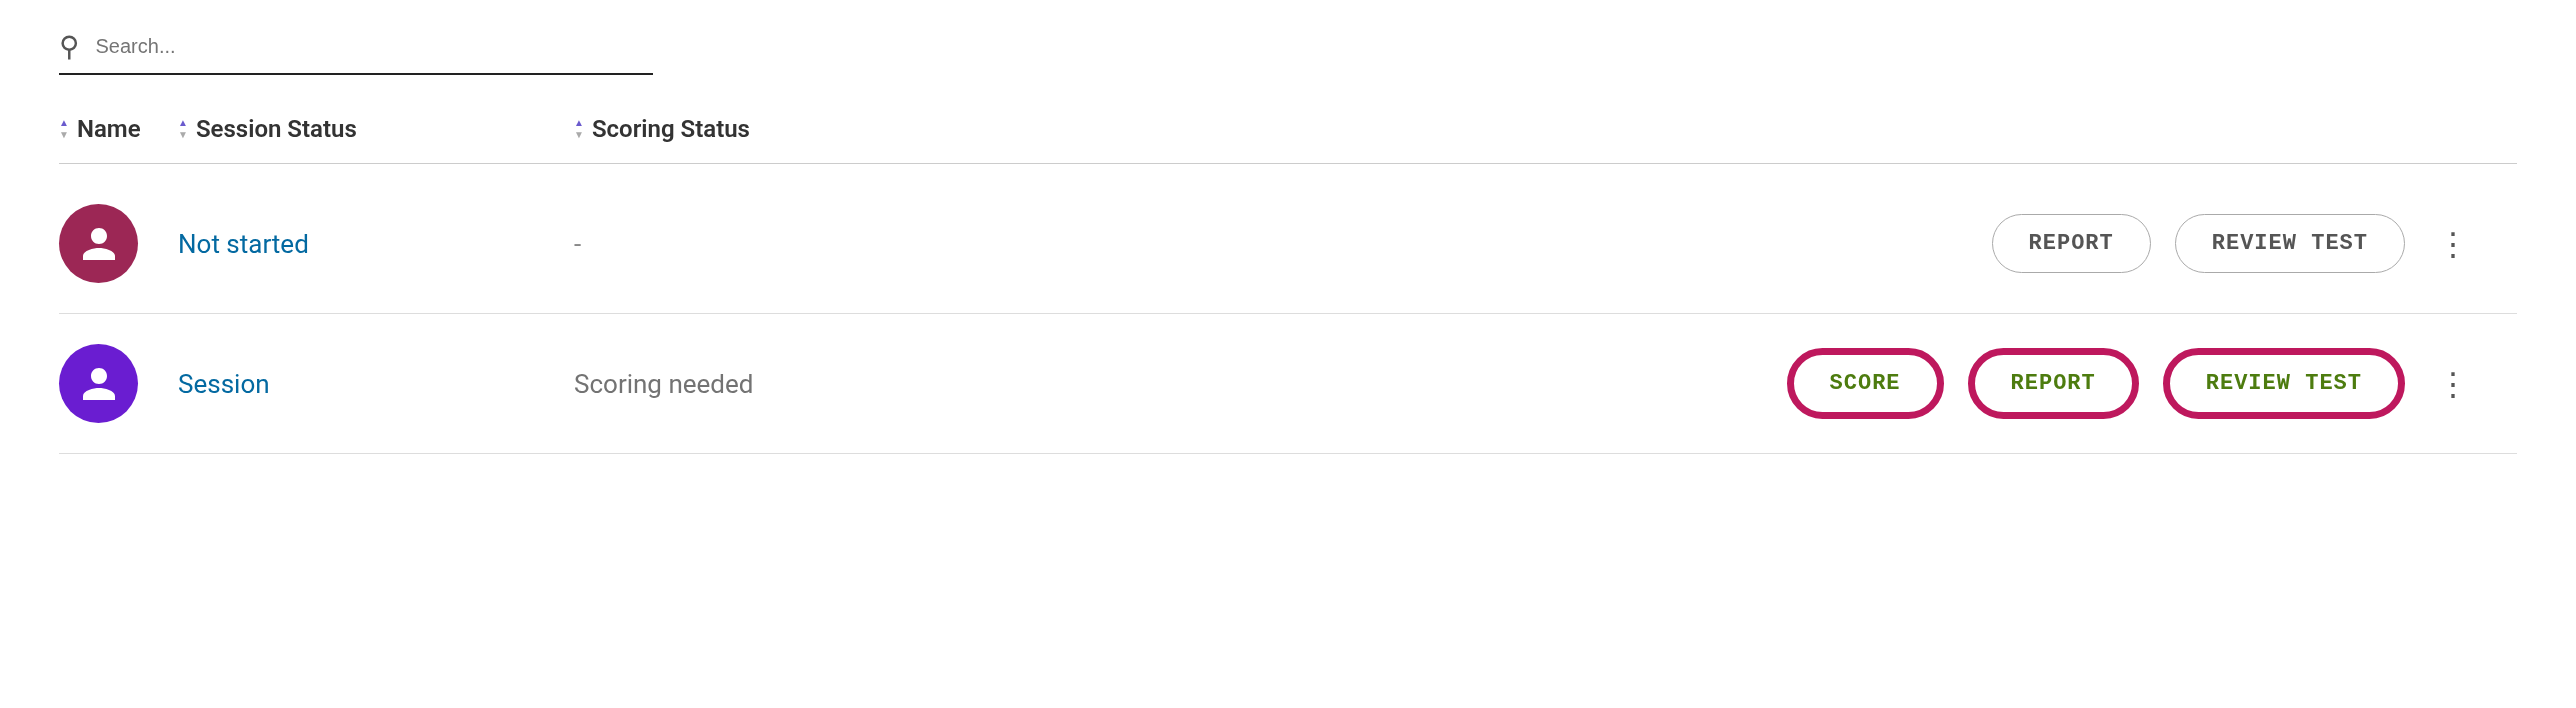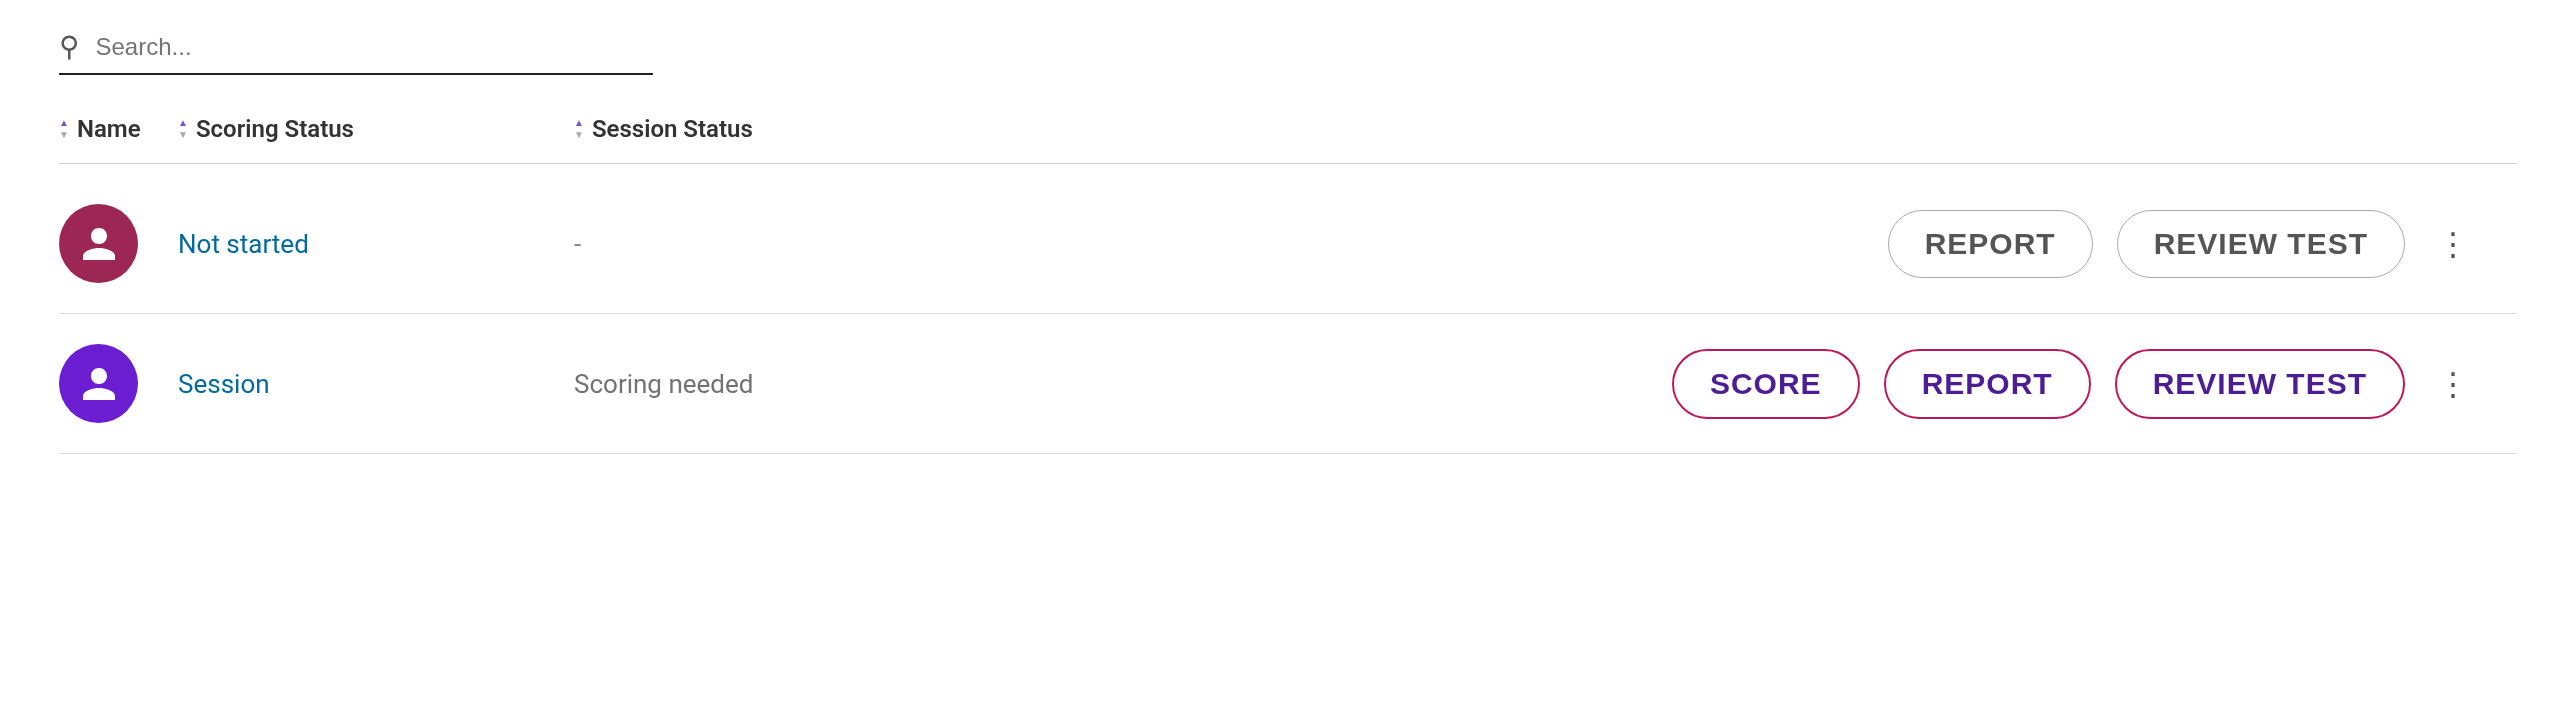--- a/index.html
+++ b/index.html
@@ -31,21 +31,21 @@
 
     .search-icon {
       font-size: 28px;
       color: #555;
       margin-right: 16px;
     }
 
     .search-input {
       border: none;
       outline: none;
-      font-size: 24px;
+      font-size: 20px;
       color: #aaa;
       width: 100%;
       background: transparent;
     }
 
     .table {
       width: 100%;
     }
 
     .table-header {
@@ -136,37 +136,38 @@
       display: flex;
       align-items: center;
       gap: 24px;
       justify-content: flex-end;
       padding-right: 40px;
     }
 
     .btn {
       padding: 16px 36px;
       border-radius: 49px;
-      font-size: 30px;
+      font-size: 22px;
       font-weight: 600;
       letter-spacing: 1px;
       cursor: pointer;
       white-space: nowrap;
+      font-family: Liberation Mono, monospace;
     }
 
     .btn-outline-light {
       border: 1.5px solid #aaa;
       background: transparent;
       color: #555;
     }
 
     .btn-outline-dark {
-      border: 2px solid #be185d;
+      border: 7px solid #be185d;
       background: transparent;
-      color: #4c1d95;
+      color: #4d7c0f;
     }
 
     .more-icon {
       font-size: 32px;
       color: #555;
       cursor: pointer;
       padding: 8px;
     }
 
     .dash {
@@ -186,25 +187,25 @@
 
   <div class="table">
 
     <div class="table-header">
       <div class="col-header">
         <span class="sort-icon"></span>
         <span>Name</span>
       </div>
       <div class="col-header">
         <span class="sort-icon"></span>
-        <span>Scoring Status</span>
+        <span>Session Status</span>
       </div>
       <div class="col-header">
         <span class="sort-icon"></span>
-        <span>Session Status</span>
+        <span>Scoring Status</span>
       </div>
       <div></div>
     </div>
 
     <div class="table-row">
       <div>
         <div class="avatar avatar-row1">
           <svg class="avatar-icon" viewBox="0 0 24 24">
             <path d="M12 12c2.7 0 4.8-2.1 4.8-4.8S14.7 2.4 12 2.4 7.2 4.5 7.2 7.2 9.3 12 12 12zm0 2.4c-3.2 0-9.6 1.6-9.6 4.8v2.4h19.2v-2.4c0-3.2-6.4-4.8-9.6-4.8z"></path>
           </svg>

